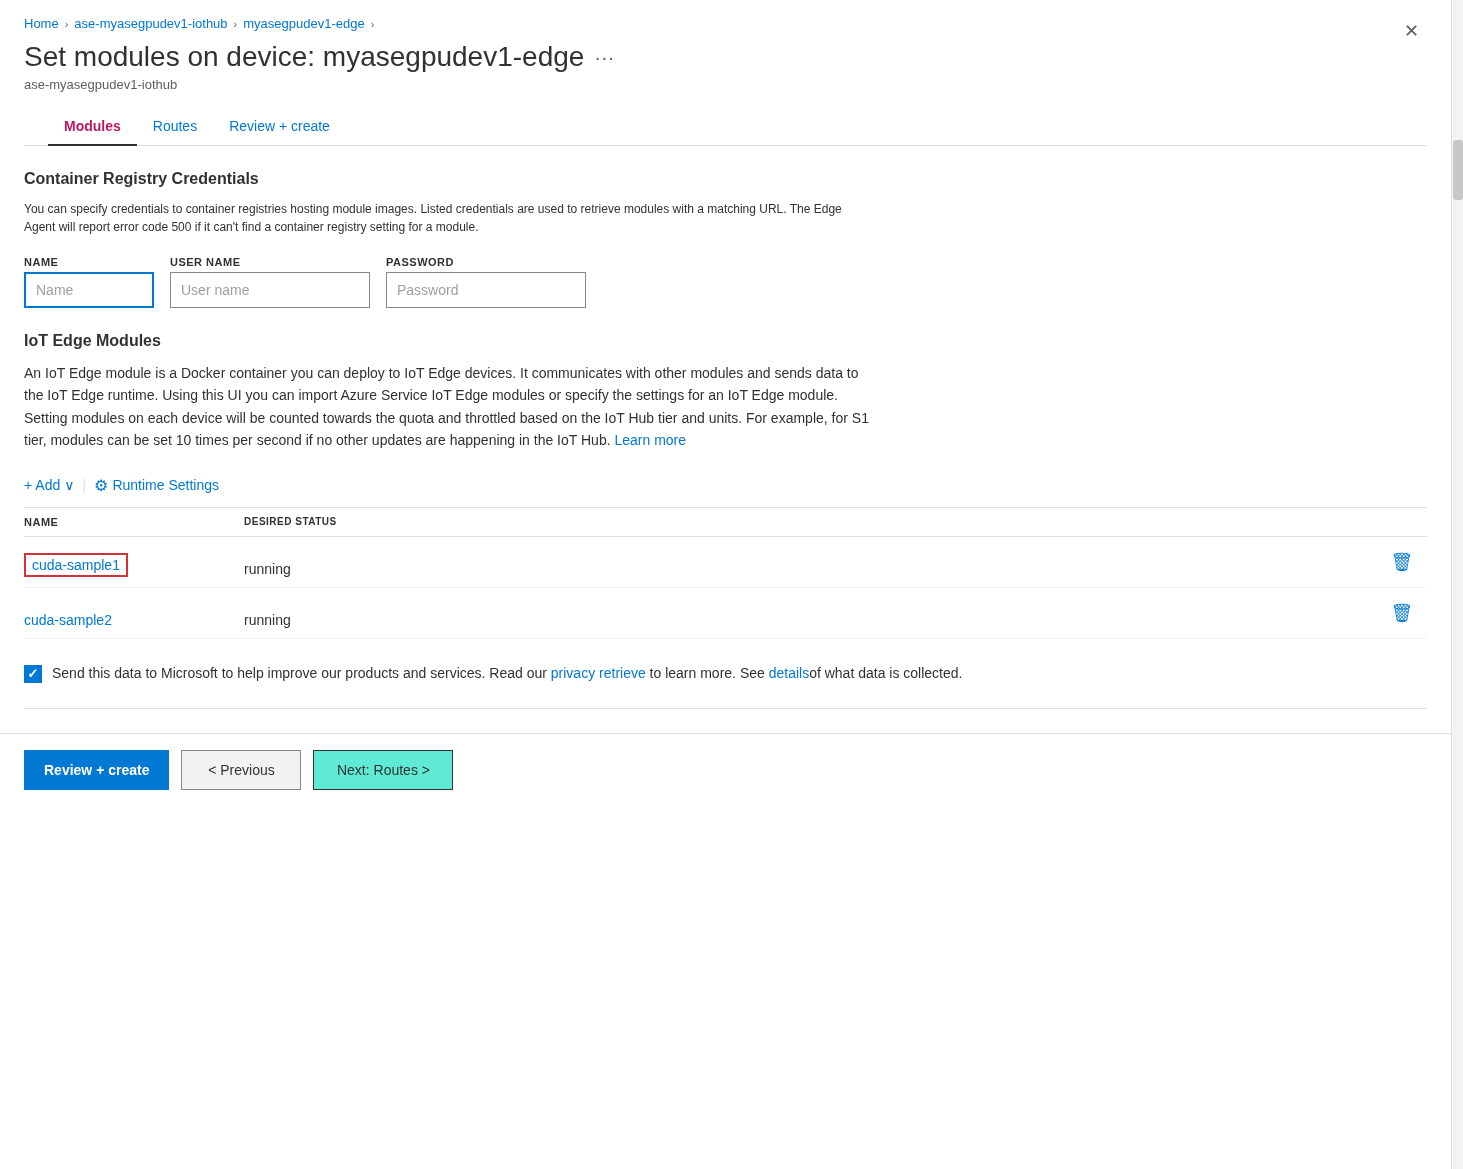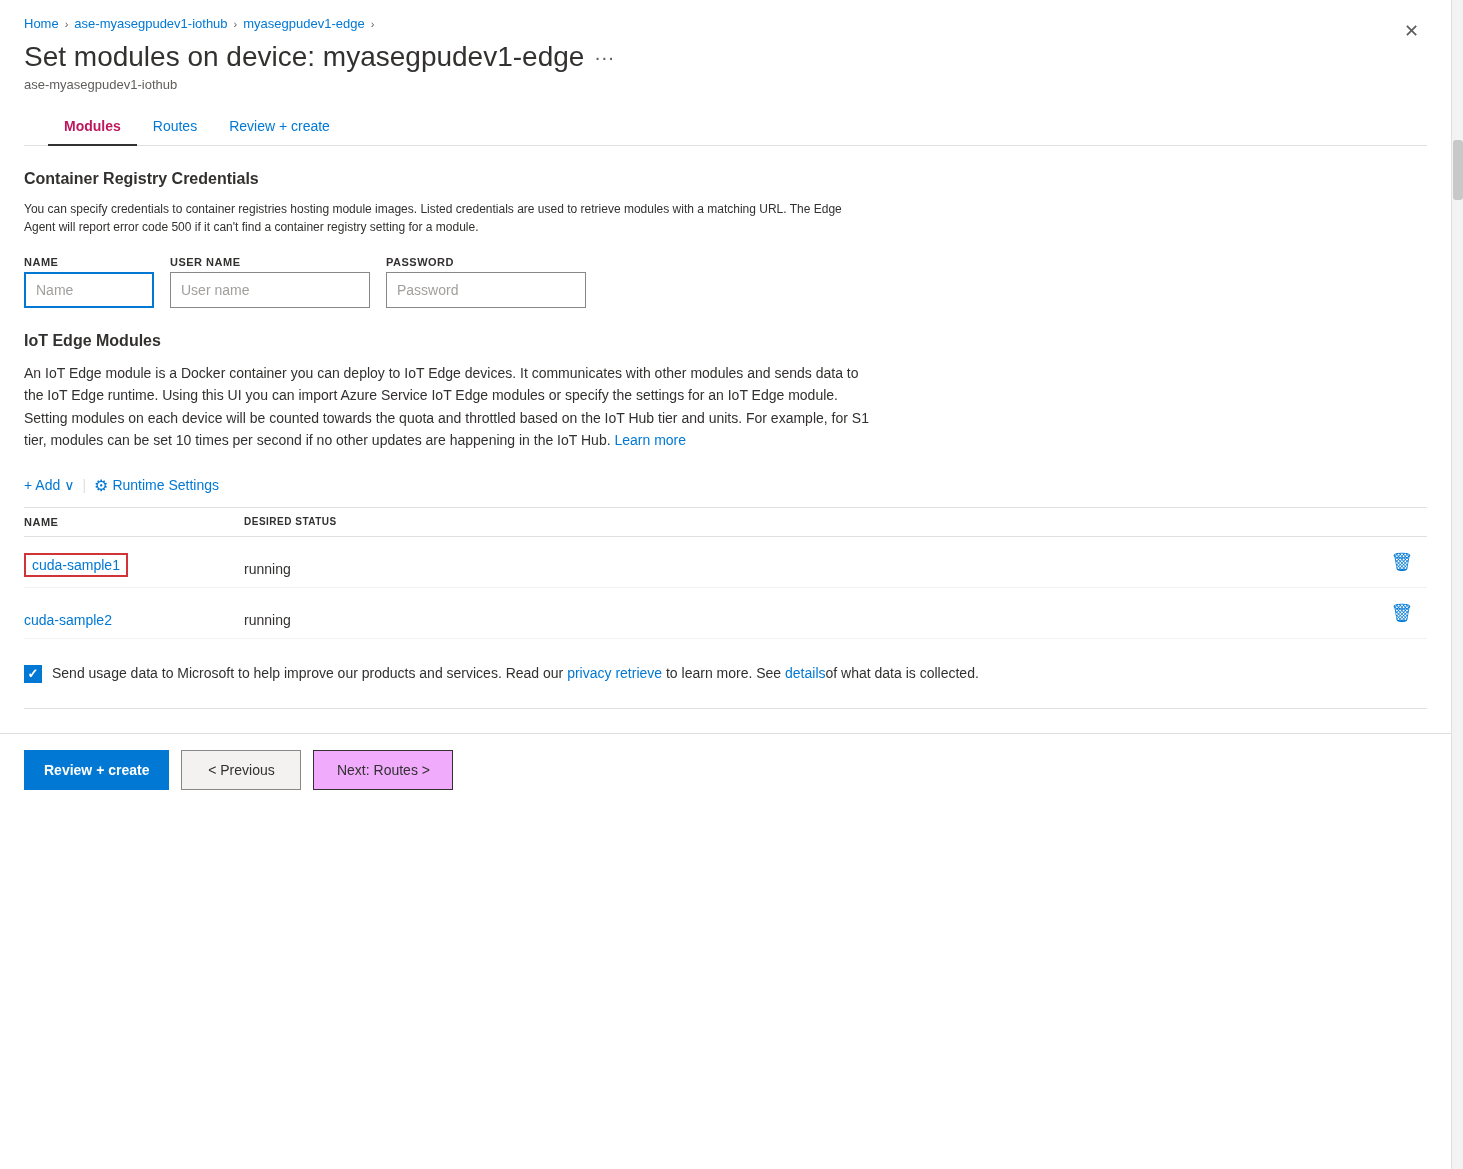--- a/index.html
+++ b/index.html
@@ -71,21 +71,21 @@
     .checkbox-section { margin-top: 24px; display: flex; align-items: flex-start; gap: 10px; padding-bottom: 24px; border-bottom: 1px solid #e0e0e0; }
     .checkbox-blue { width: 18px; height: 18px; background: #0078d4; border: 1px solid #0078d4; display: flex; align-items: center; justify-content: center; cursor: pointer; flex-shrink: 0; margin-top: 2px; }
     .checkbox-check { color: #fff; font-size: 13px; font-weight: bold; }
     .checkbox-label { font-size: 14px; color: #323130; line-height: 1.5; }
     .checkbox-label a { color: #0078d4; text-decoration: none; }
 
     
     .footer { background: #fff; border-top: 1px solid #e0e0e0; padding: 16px 24px; display: flex; align-items: center; gap: 12px; margin-top: auto; }
     .btn-review { background: #0078d4; color: #fff; border: none; padding: 8px 20px; font-size: 14px; font-weight: 600; cursor: pointer; height: 40px; min-width: 140px; }
     .btn-previous { background: #f3f2f1; color: #323130; border: 1px solid #8a8886; padding: 8px 20px; font-size: 14px; cursor: pointer; height: 40px; min-width: 120px; }
-    .btn-next { background: #f0abfc; color: #323130; border: 1px solid #323130; padding: 8px 20px; font-size: 14px; cursor: pointer; height: 40px; min-width: 140px; }
+    .btn-next { background: #5eead4; color: #323130; border: 1px solid #323130; padding: 8px 20px; font-size: 14px; cursor: pointer; height: 40px; min-width: 140px; }
   </style>
 </head>
 <body>
 
 <div class="page-container">
   <div class="scrollbar-right">
     <div class="scrollbar-thumb"></div>
   </div>
 
   <div class="main-content">
@@ -189,21 +189,21 @@
               </button>
             </div>
           </div>
         </div>
 
         <div class="checkbox-section">
           <div class="checkbox-blue">
             <span class="checkbox-check">✓</span>
           </div>
           <div class="checkbox-label">
-            <span>Send usage data to Microsoft to help improve our products and services. Read our </span><a href="#">privacy retrieve</a><span> to learn more. See </span><a href="#">details</a><span>of what data is collected.</span>
+            <span>Send this data to Microsoft to help improve our products and services. Read our </span><a href="#">privacy retrieve</a><span> to learn more. See </span><a href="#">details</a><span>of what data is collected.</span>
           </div>
         </div>
 
       </div>
     </div>
 
     <div class="footer">
       <button class="btn-review">Review + create</button>
       <button class="btn-previous">&lt; Previous</button>
       <button class="btn-next">Next: Routes &gt;</button>

